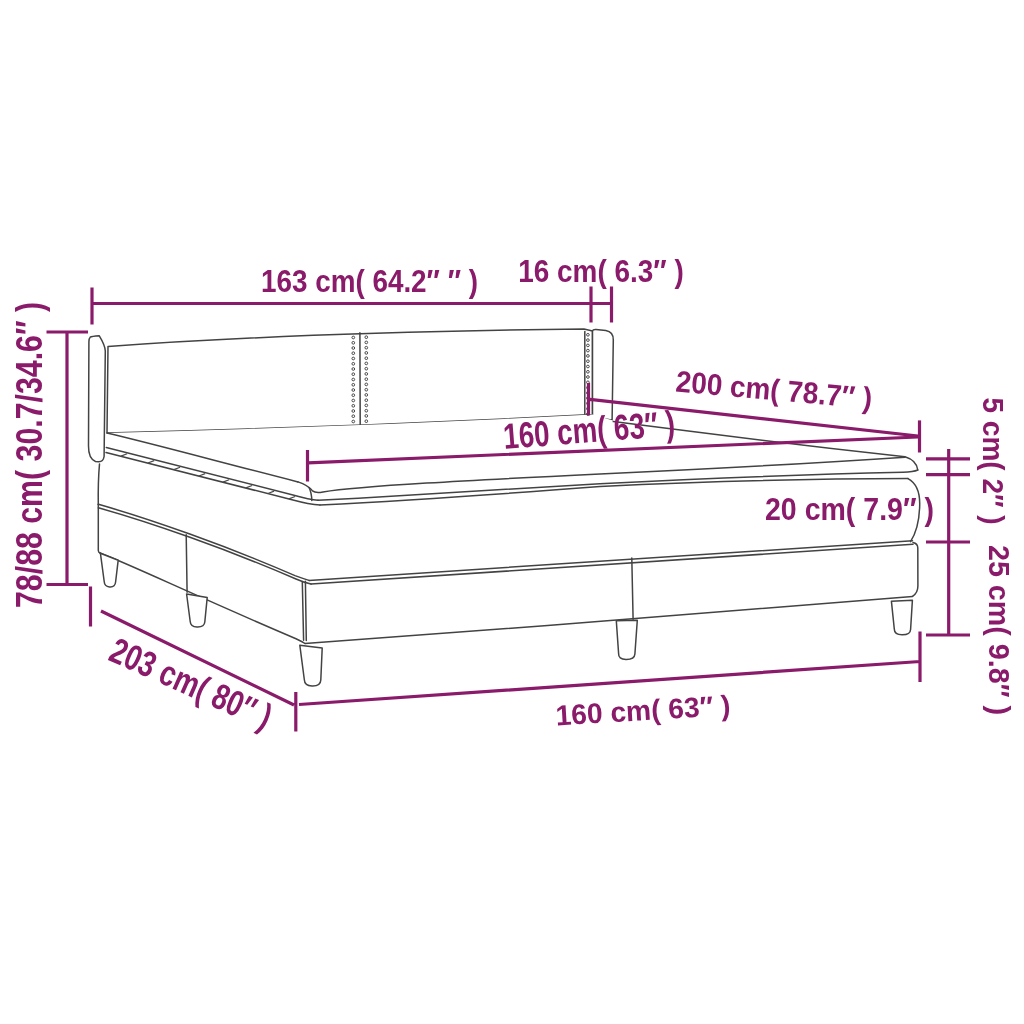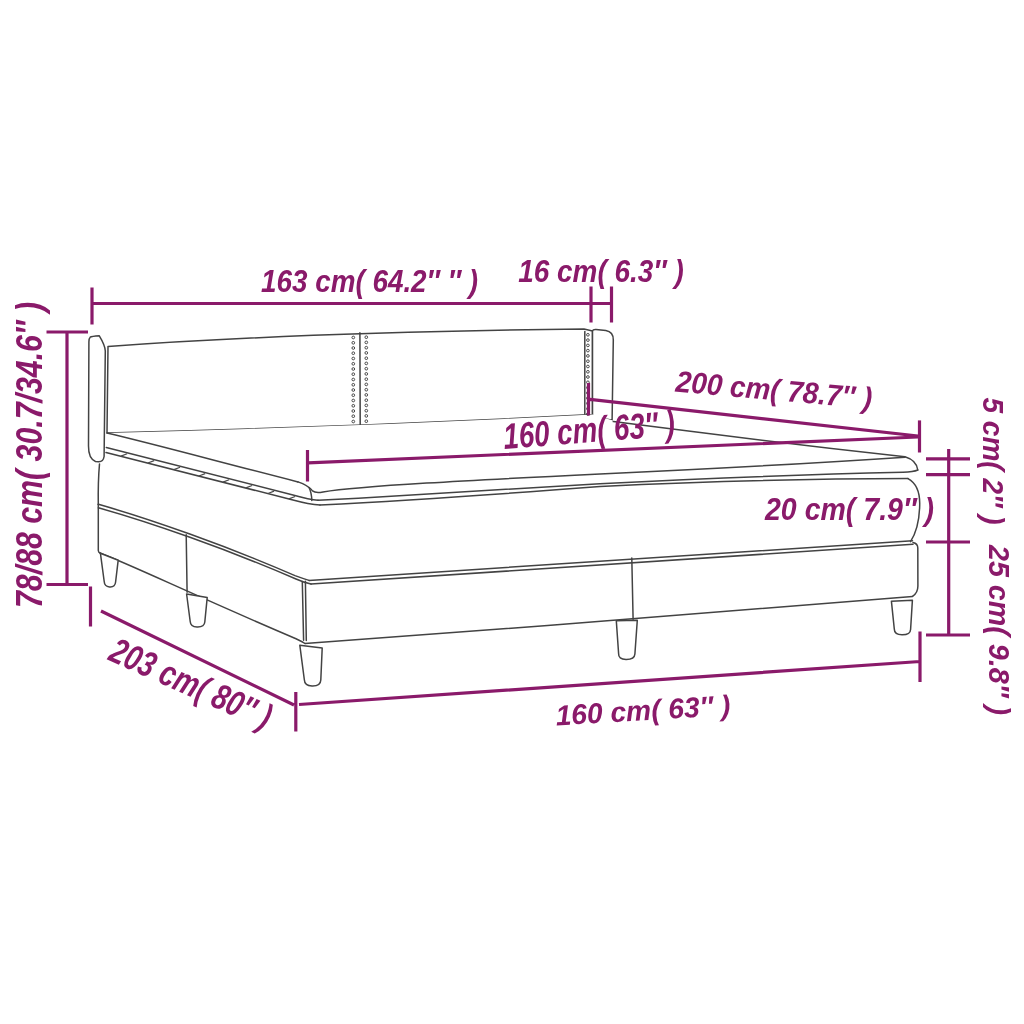--- a/index.html
+++ b/index.html
@@ -1,16 +1,16 @@
 <!DOCTYPE html>
 <html><head>
 <meta charset="utf-8">
 <style>
   html,body{margin:0;padding:0;background:#fff;}
-  .wrap{width:1024px;height:1024px;position:relative;background:#fff;font-style:italic;}
+  .wrap{width:1024px;height:1024px;position:relative;background:#fff;}
   text{font-family:"Liberation Sans",sans-serif;font-weight:bold;fill:#8a1a6a;}
 </style>
 </head>
 <body>
 <div class="wrap">
 <svg width="1024" height="1024" viewBox="0 0 1024 1024" xmlns="http://www.w3.org/2000/svg">
 
   <rect x="0" y="0" width="1024" height="1024" fill="#ffffff"></rect>
 
   <g stroke="#434343" stroke-width="1.5" fill="none" stroke-linecap="round" stroke-linejoin="round">

